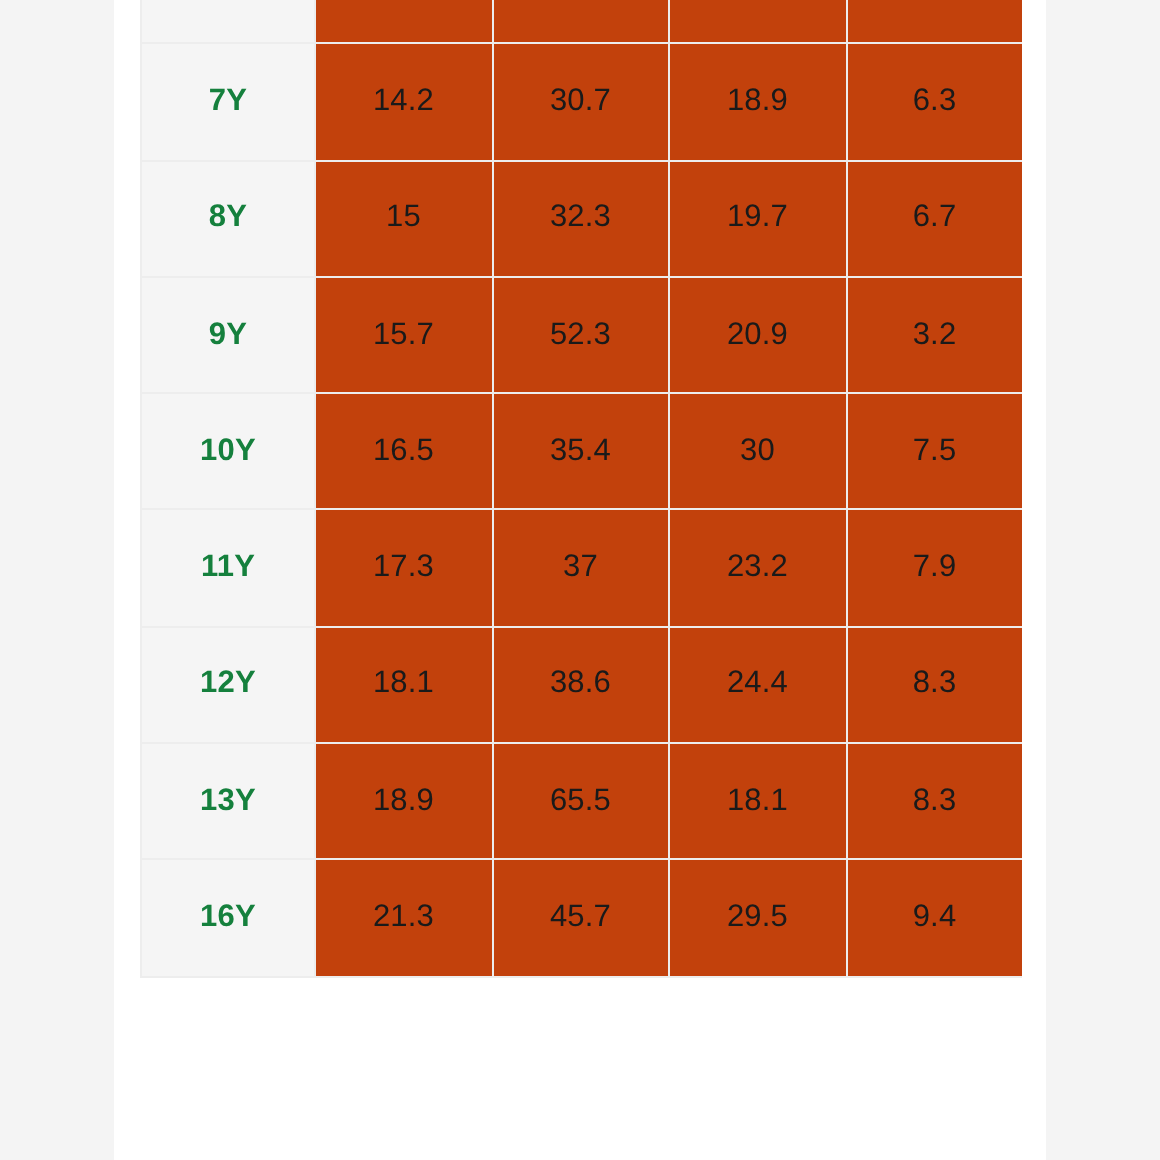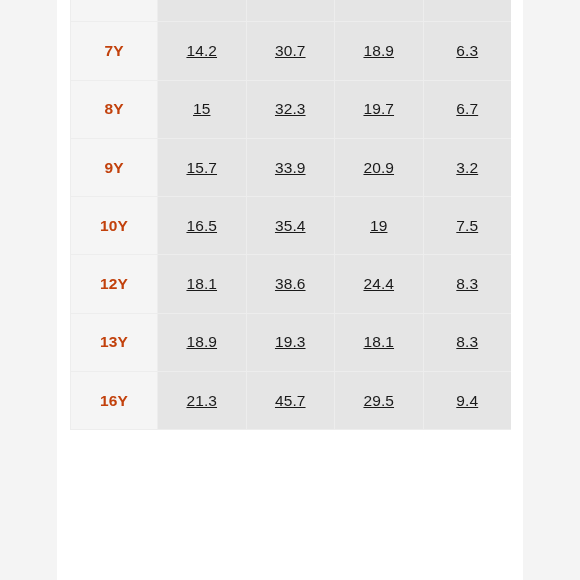--- a/index.html
+++ b/index.html
@@ -66,32 +66,31 @@
   table.size-chart td {
     border: 1px solid #ededed;
     padding: 0 4px;
     text-align: center;
     vertical-align: middle;
     height: 58.3px;
     box-sizing: border-box;
   }
   table.size-chart th.row-label {
     background: #f5f5f5;
-    color: #c2410c;
+    color: #15803d;
     font-weight: bold;
     font-size: 15.5px;
     letter-spacing: 0.1px;
   }
   table.size-chart td.cell-value {
-    background: #e5e5e5;
+    background: #c2410c;
     color: #1a1a1a;
     font-weight: normal;
     font-size: 15.5px;
     letter-spacing: 0.1px;
-    text-decoration: underline;
   }
   
   table.size-chart tr.clipped-row th.row-label,
   table.size-chart tr.clipped-row td.cell-value {
     color: transparent;
   }
 </style>
 </head>
 <body>
 
@@ -132,46 +131,53 @@
           <th class="row-label">8Y</th>
           <td class="cell-value">15</td>
           <td class="cell-value">32.3</td>
           <td class="cell-value">19.7</td>
           <td class="cell-value">6.7</td>
         </tr>
 
         <tr>
           <th class="row-label">9Y</th>
           <td class="cell-value">15.7</td>
-          <td class="cell-value">33.9</td>
+          <td class="cell-value">52.3</td>
           <td class="cell-value">20.9</td>
           <td class="cell-value">3.2</td>
         </tr>
 
         <tr>
           <th class="row-label">10Y</th>
           <td class="cell-value">16.5</td>
           <td class="cell-value">35.4</td>
-          <td class="cell-value">19</td>
+          <td class="cell-value">30</td>
           <td class="cell-value">7.5</td>
         </tr>
 
+        <tr>
+          <th class="row-label">11Y</th>
+          <td class="cell-value">17.3</td>
+          <td class="cell-value">37</td>
+          <td class="cell-value">23.2</td>
+          <td class="cell-value">7.9</td>
+        </tr>
 
         <tr>
           <th class="row-label">12Y</th>
           <td class="cell-value">18.1</td>
           <td class="cell-value">38.6</td>
           <td class="cell-value">24.4</td>
           <td class="cell-value">8.3</td>
         </tr>
 
         <tr>
           <th class="row-label">13Y</th>
           <td class="cell-value">18.9</td>
-          <td class="cell-value">19.3</td>
+          <td class="cell-value">65.5</td>
           <td class="cell-value">18.1</td>
           <td class="cell-value">8.3</td>
         </tr>
 
 
 
         <tr>
           <th class="row-label">16Y</th>
           <td class="cell-value">21.3</td>
           <td class="cell-value">45.7</td>

